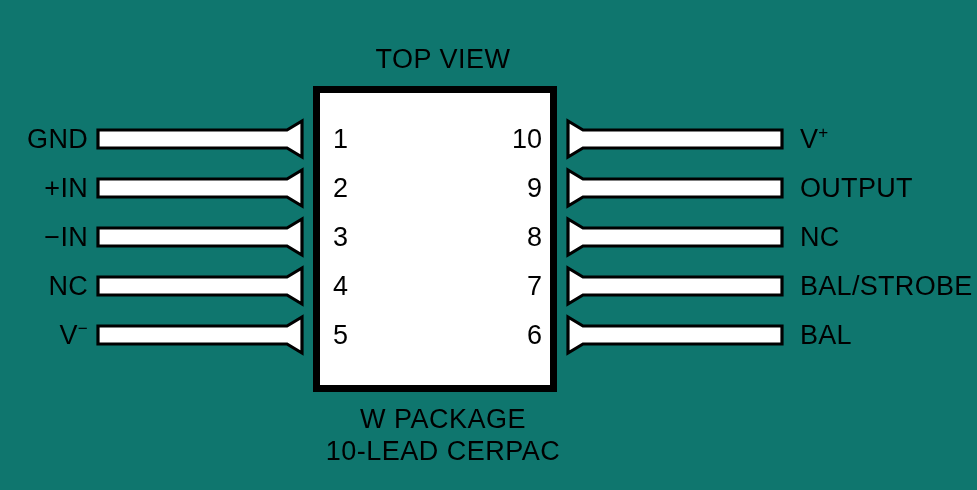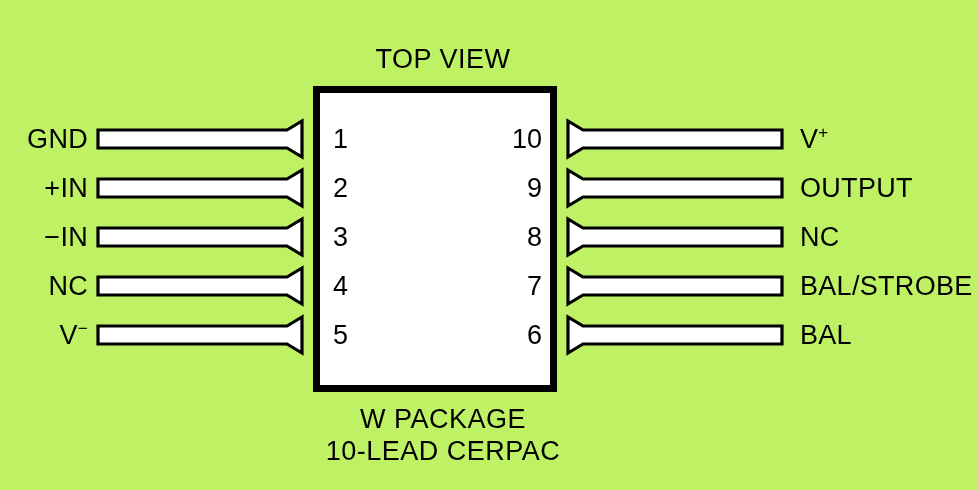--- a/index.html
+++ b/index.html
@@ -11,21 +11,21 @@
     width: 977px;
     height: 490px;
     overflow: hidden;
     font-family: "Liberation Sans", sans-serif;
     color: #000000;
   }
   #diagram-root {
     position: relative;
     width: 977px;
     height: 490px;
-    background: #bef264;
+    background: #0f766e;
   }
   svg#pinout-svg {
     position: absolute;
     top: 0;
     left: 0;
     width: 977px;
     height: 490px;
     display: block;
   }
   .pkg-body {

